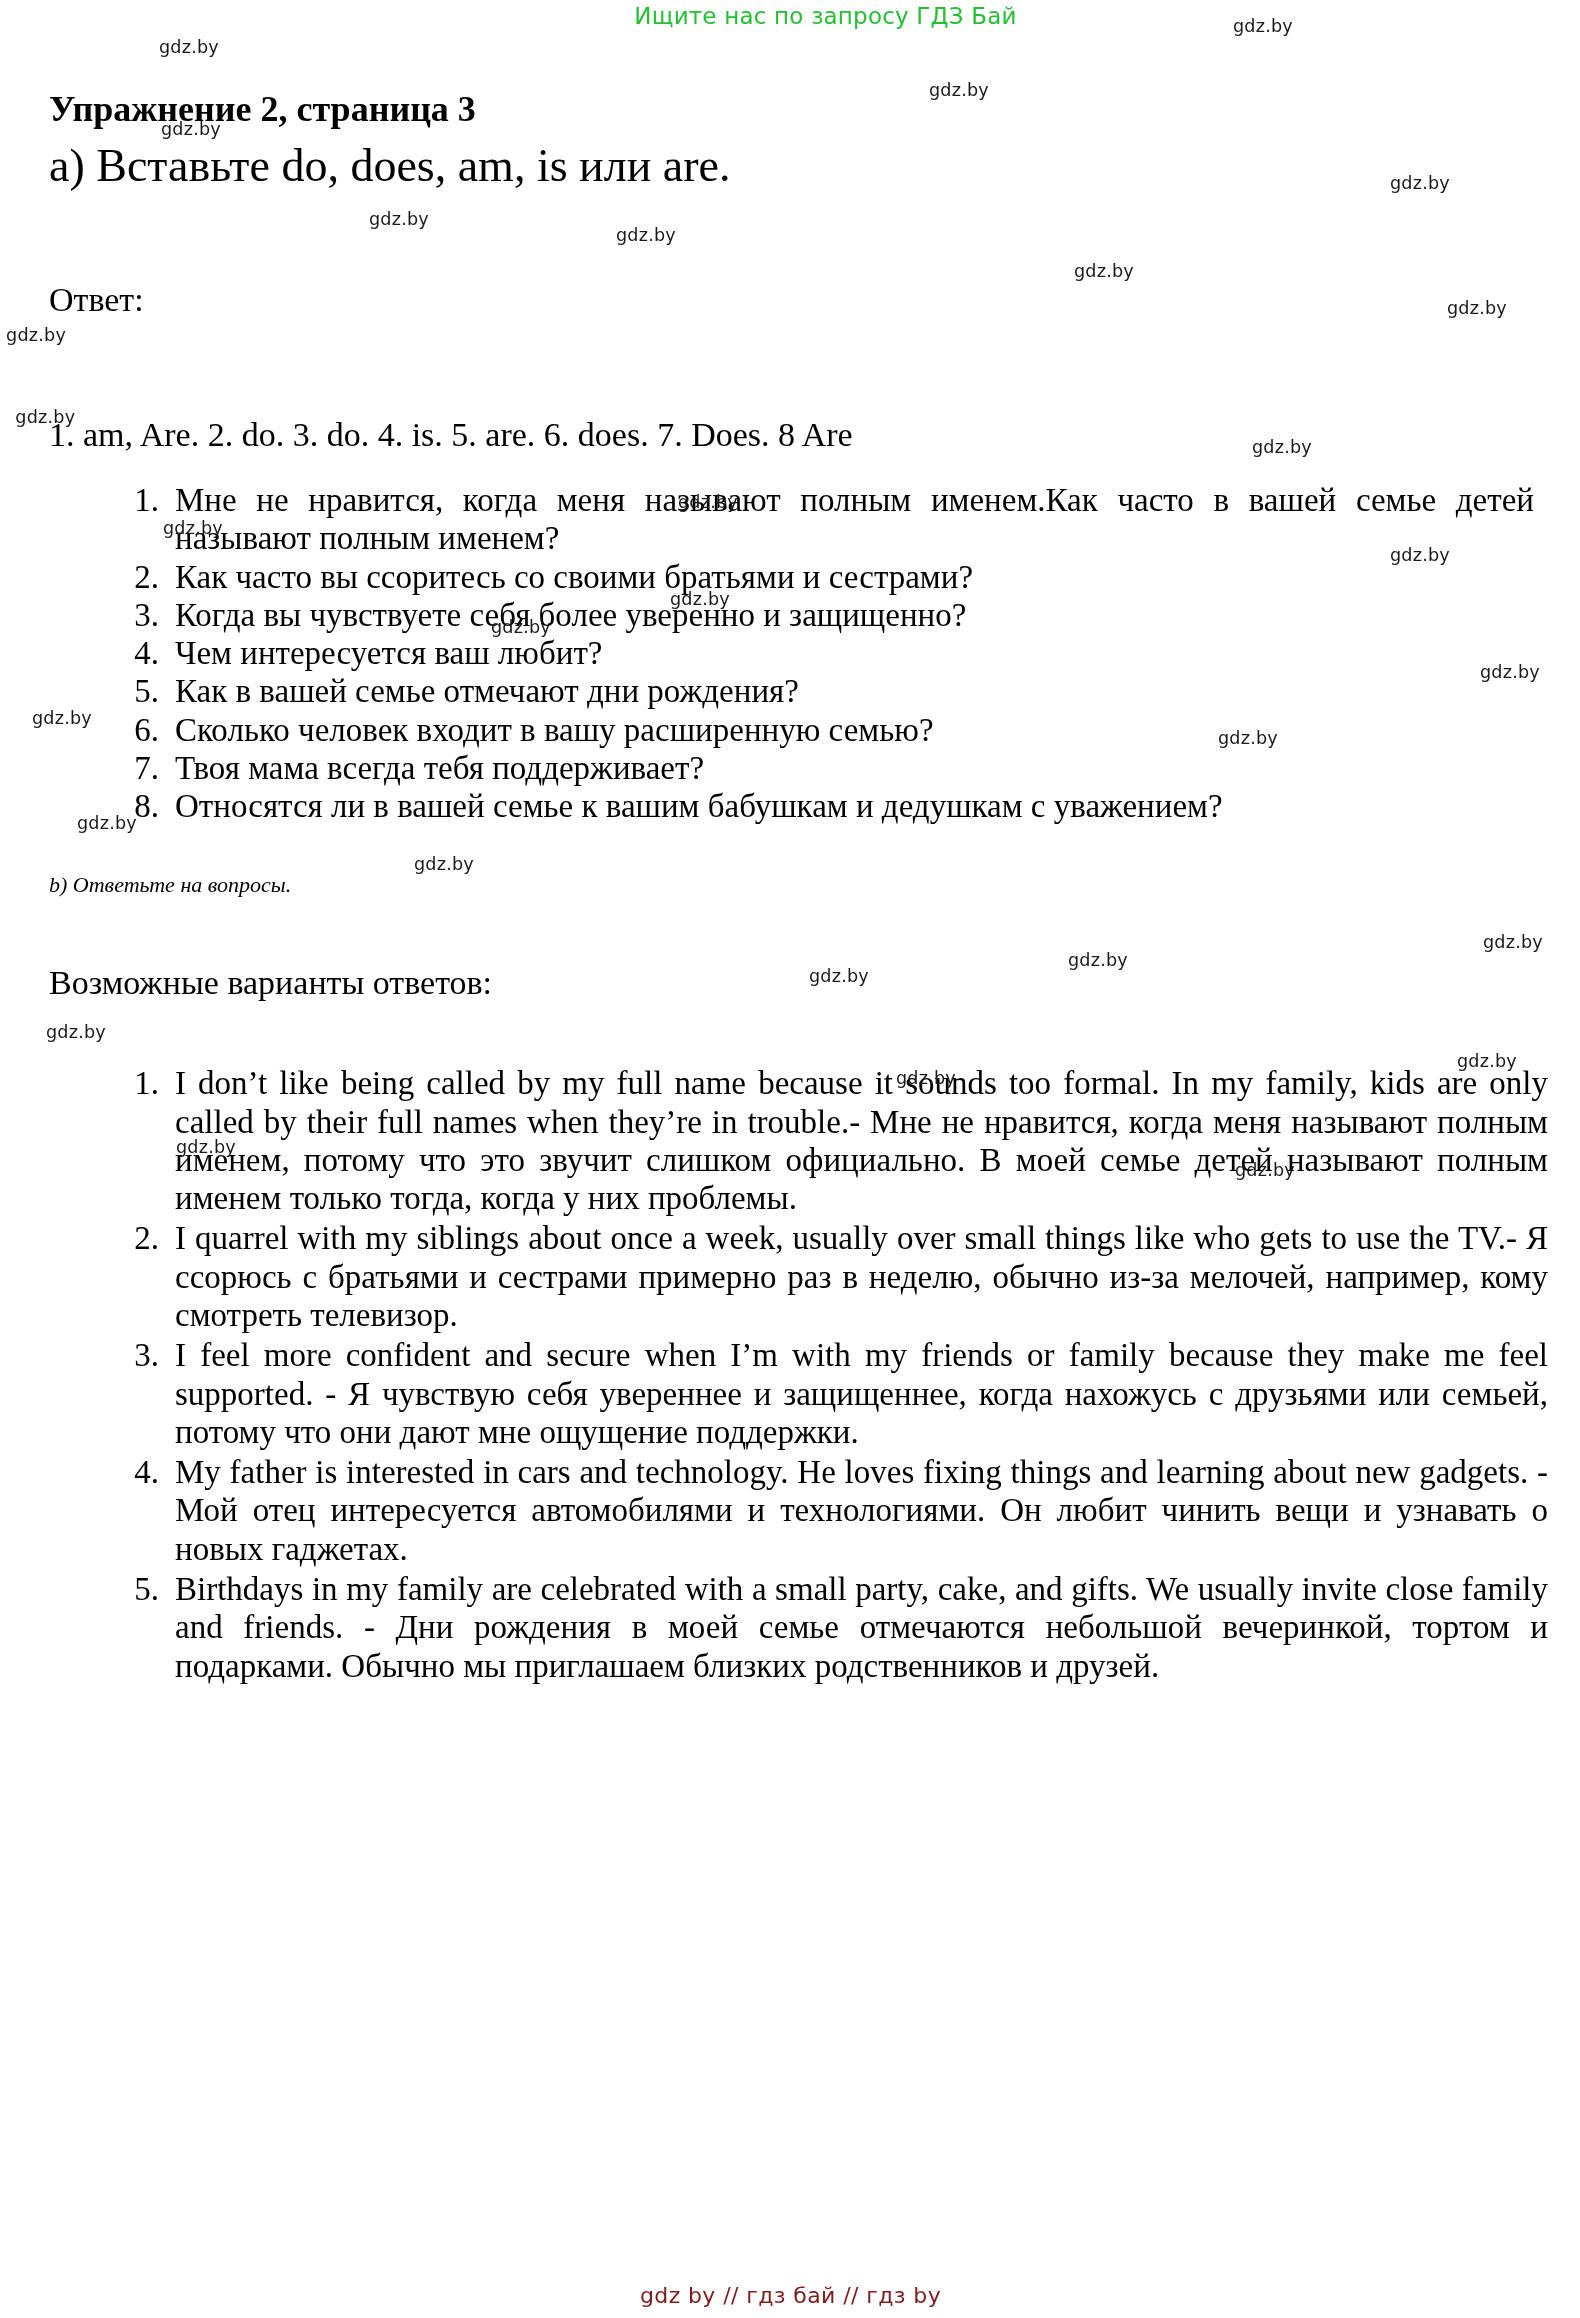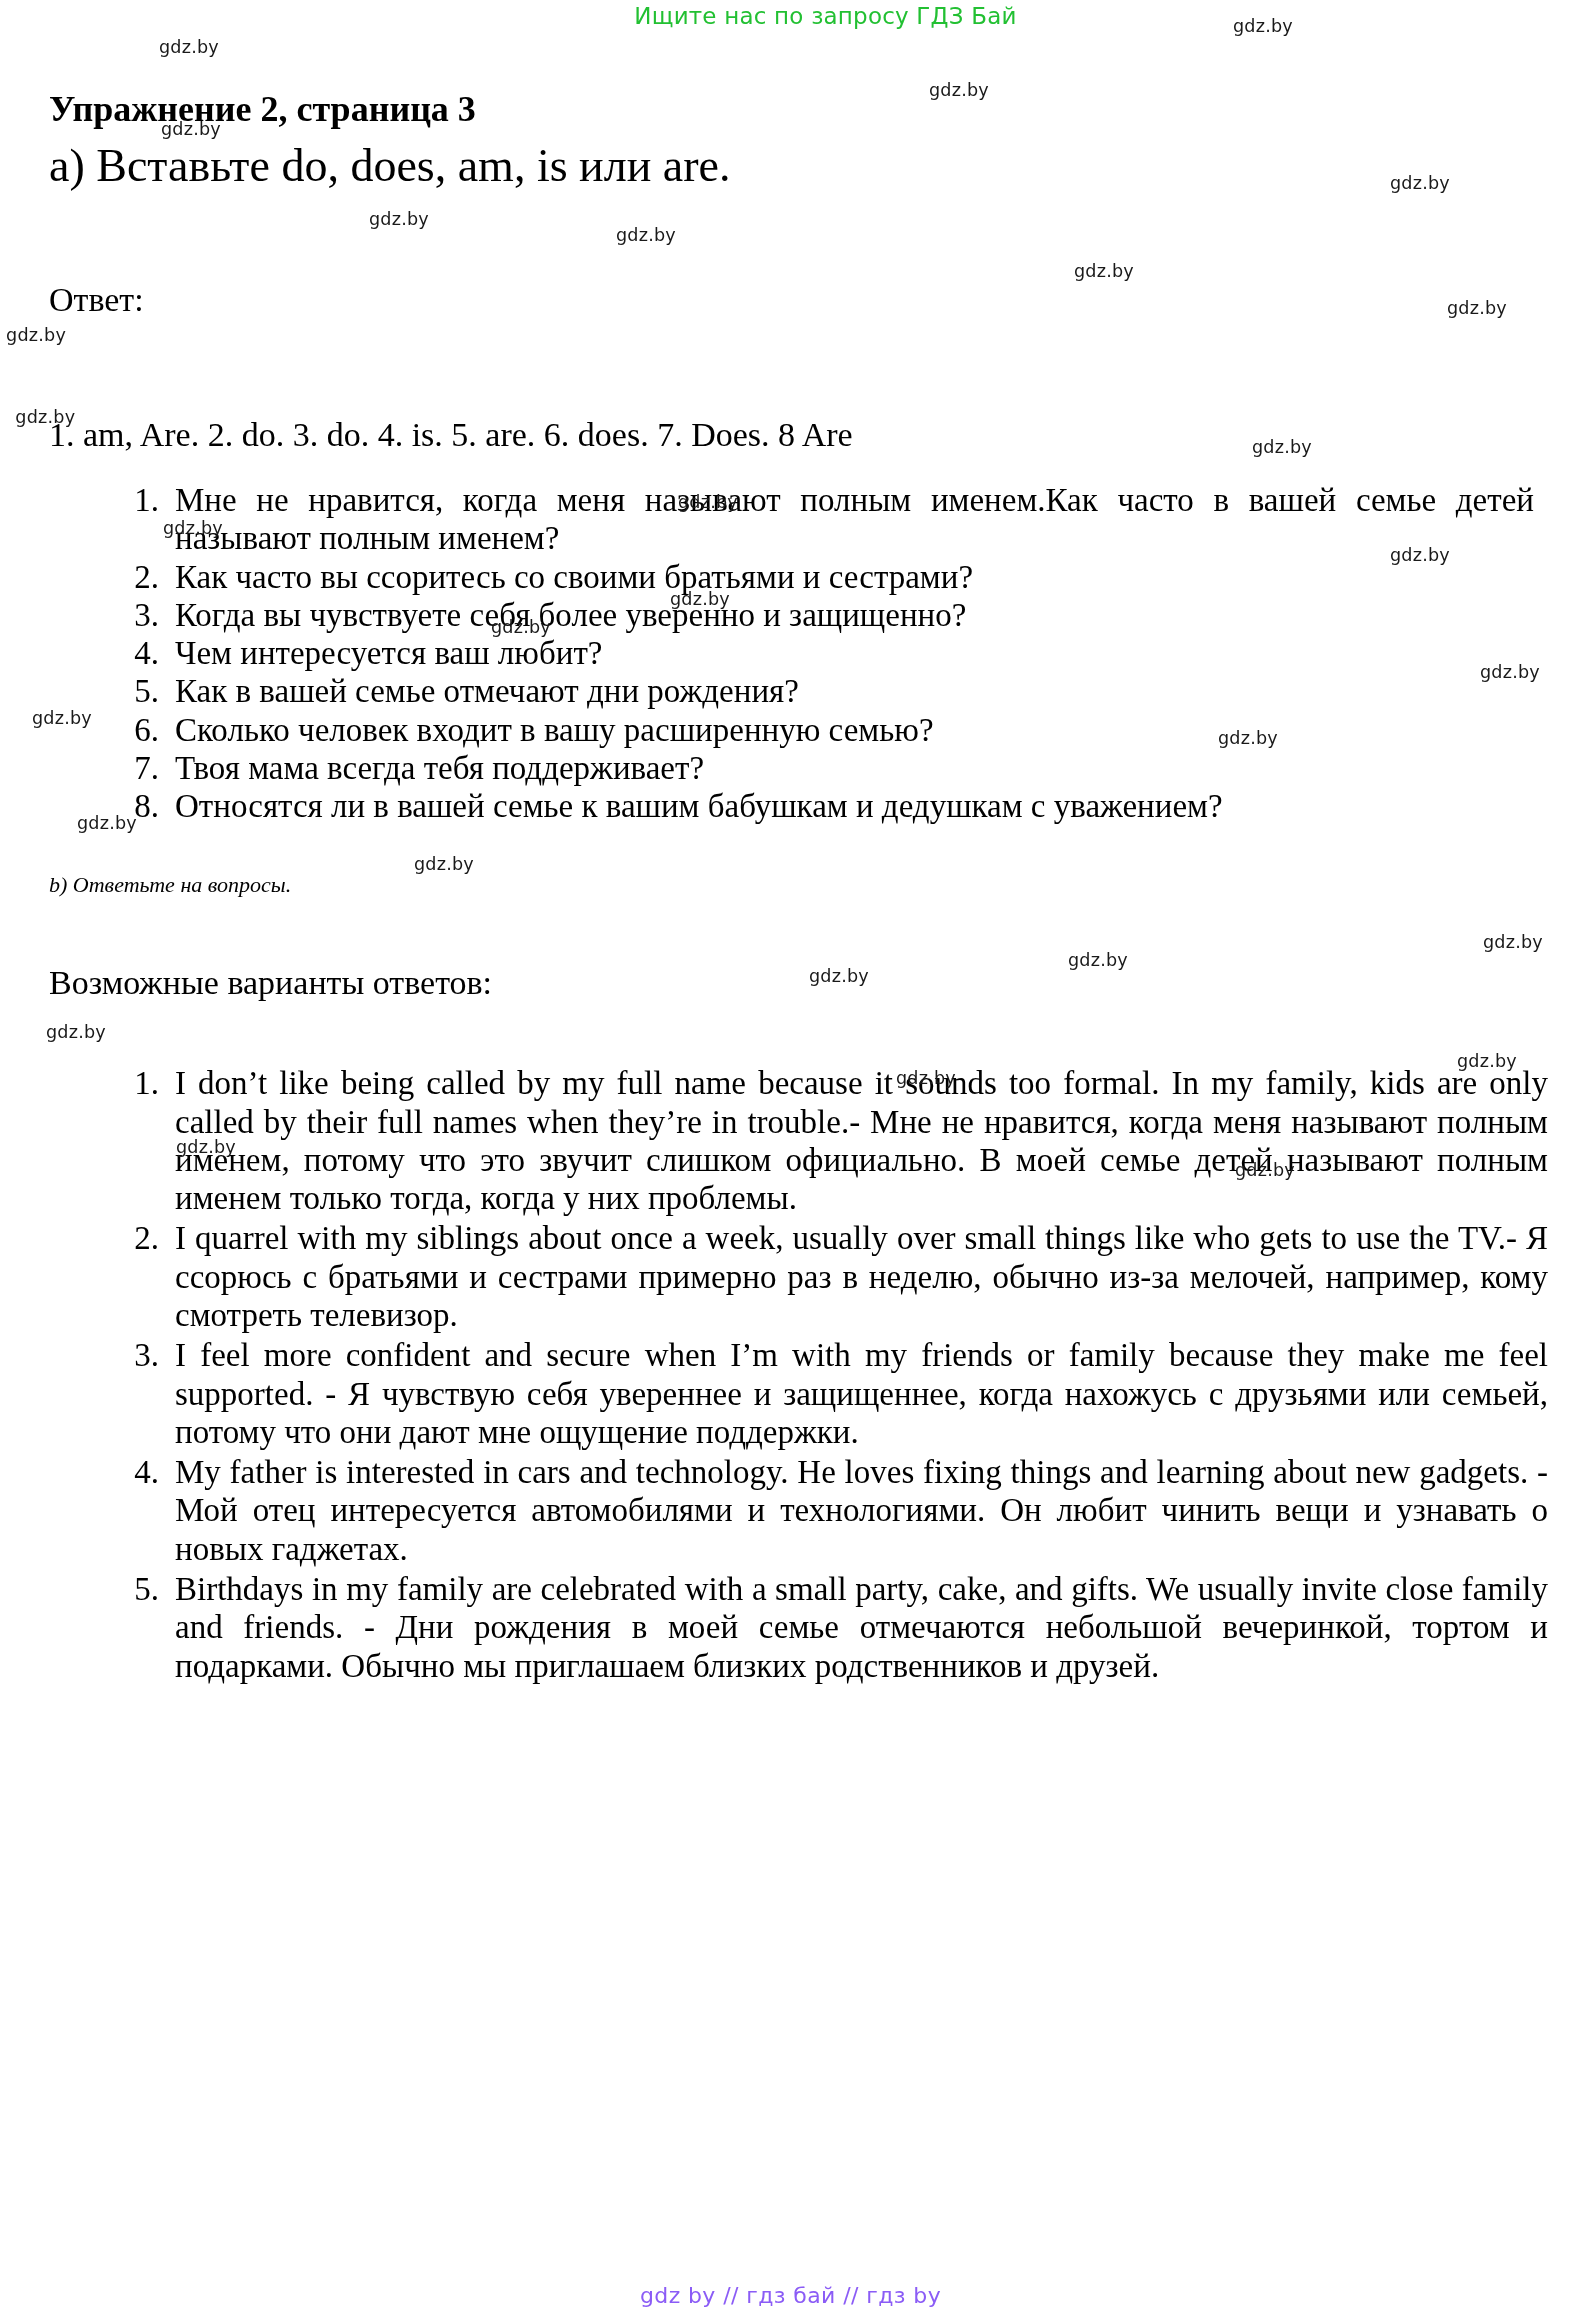--- a/index.html
+++ b/index.html
@@ -246,17 +246,17 @@
           <li><span class="num">2.</span><span class="txt">I quarrel with my siblings about once a week, usually over small things like who gets to use the TV.- Я ссорюсь с братьями и сестрами примерно раз в неделю, обычно из-за мелочей, например, кому смотреть телевизор.</span></li>
           <li><span class="num">3.</span><span class="txt">I feel more confident and secure when I’m with my friends or family because they make me feel supported. - Я чувствую себя увереннее и защищеннее, когда нахожусь с друзьями или семьей, потому что они дают мне ощущение поддержки.</span></li>
           <li><span class="num">4.</span><span class="txt">My father is interested in cars and technology. He loves fixing things and learning about new gadgets. - Мой отец интересуется автомобилями и технологиями. Он любит чинить вещи и узнавать о новых гаджетах.</span></li>
           <li class="last"><span class="num">5.</span><span class="txt">Birthdays in my family are celebrated with a small party, cake, and gifts. We usually invite close family and friends. - Дни рождения в моей семье отмечаются небольшой вечеринкой, тортом и подарками. Обычно мы приглашаем близких родственников и друзей.</span></li>
         </ol>
 
     </div>
   </div>
 
   <div id="site-footer">
-    <span class="footer-text" style="color: #8b5cf6;">gdz by  //  гдз бай  //  гдз by</span>
+    <span class="footer-text" style="color: #7f1d1d;">gdz by  //  гдз бай  //  гдз by</span>
   </div>
 
 </div>
 
 
 </body></html>

